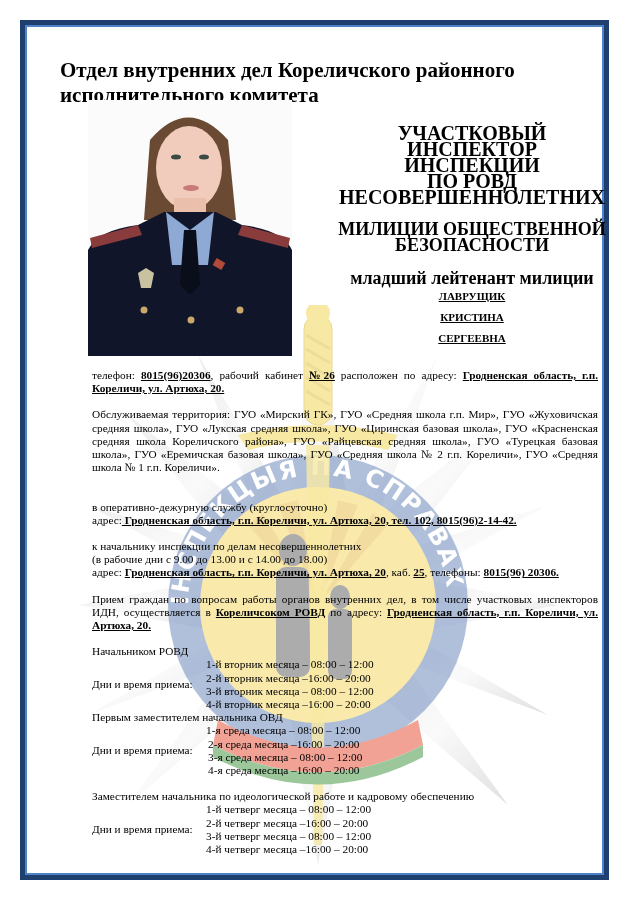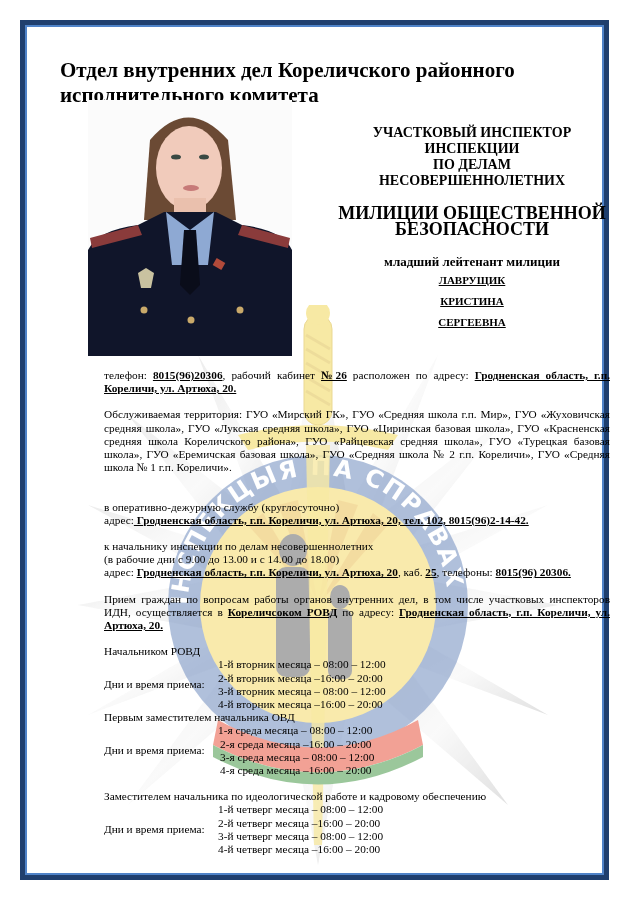--- a/index.html
+++ b/index.html
@@ -3,25 +3,25 @@
 <meta charset="utf-8">
 <style>
   html, body { margin: 0; padding: 0; background: #ffffff; }
   body { width: 631px; height: 903px; position: relative; overflow: hidden; font-family: "Liberation Serif", "DejaVu Serif", serif; color: #000; }
   .frame-outer { position: absolute; left: 20px; top: 20px; width: 589px; height: 860px; box-sizing: border-box; border: 5px solid #1f3f6e; }
   .frame-inner { position: absolute; left: 25px; top: 25px; width: 579px; height: 850px; box-sizing: border-box; border: 2px solid #4f83c8; }
   .watermark { position: absolute; left: 78px; top: 305px; width: 480px; height: 560px; opacity: 0.55; }
   .title { position: absolute; left: 60px; width: 560px; top: 58px; text-align: left; font-weight: bold; font-size: 21px; line-height: 25px; }
   .photo { position: absolute; left: 88px; top: 100px; width: 204px; height: 256px; background: #fafafa; overflow: hidden; }
   .right-block { position: absolute; left: 336px; width: 272px; top: 125px; text-align: center; font-weight: bold; }
-  .pos { font-size: 14px; line-height: 16px; }
+  .pos { font-size: 20px; line-height: 16px; }
   .pos2 { font-size: 18px; line-height: 16px; margin-top: 16px; }
-  .rank { font-size: 13px; line-height: 16px; margin-top: 17px; }
+  .rank { font-size: 18px; line-height: 16px; margin-top: 17px; }
   .name { font-size: 11px; line-height: 21px; text-decoration: underline; }
-  .content { position: absolute; left: 104px; width: 506px; top: 369px; font-size: 11.3px; line-height: 13.2px; }
+  .content { position: absolute; left: 92px; width: 506px; top: 369px; font-size: 11.3px; line-height: 13.2px; }
   .content p { margin: 0; }
   .j { text-align: justify; }
   .gap { height: 13px; }
   .bu { font-weight: bold; text-decoration: underline; }
   .b { font-weight: normal; }
   .sched-row { display: flex; align-items: center; }
   .sched-label { width: 114px; flex: none; }
   .sched-vals { }
   .sched-vals div { line-height: 13.2px; }
 </style>
@@ -126,21 +126,21 @@
     <circle cx="56" cy="210" r="3.5" fill="#c9a96a"></circle>
     <circle cx="103" cy="220" r="3.5" fill="#c9a96a"></circle>
     <circle cx="152" cy="210" r="3.5" fill="#c9a96a"></circle>
   </svg>
 </div>
 
 <div class="right-block">
   <div class="pos">
     <div>УЧАСТКОВЫЙ ИНСПЕКТОР</div>
     <div>ИНСПЕКЦИИ</div>
-    <div>ПО ДЕЛАМ</div>
+    <div>ПО РОВД</div>
     <div>НЕСОВЕРШЕННОЛЕТНИХ</div>
   </div>
   <div class="pos2">
     <div>МИЛИЦИИ ОБЩЕСТВЕННОЙ</div>
     <div>БЕЗОПАСНОСТИ</div>
   </div>
   <div class="rank">младший лейтенант милиции</div>
   <div class="name">
     <div>ЛАВРУЩИК</div>
     <div>КРИСТИНА</div>

